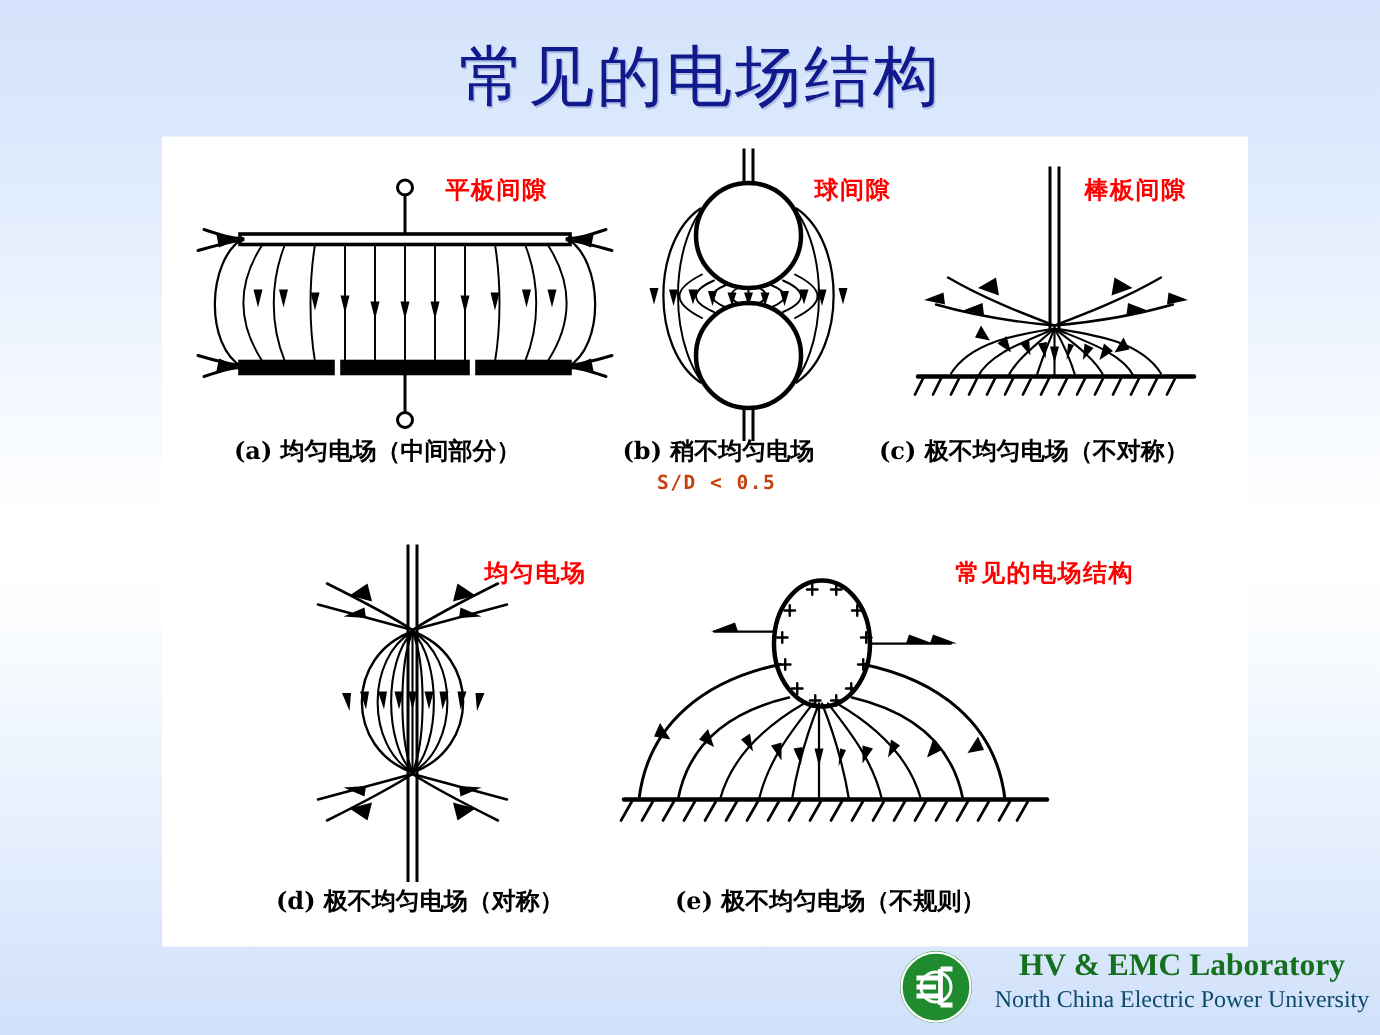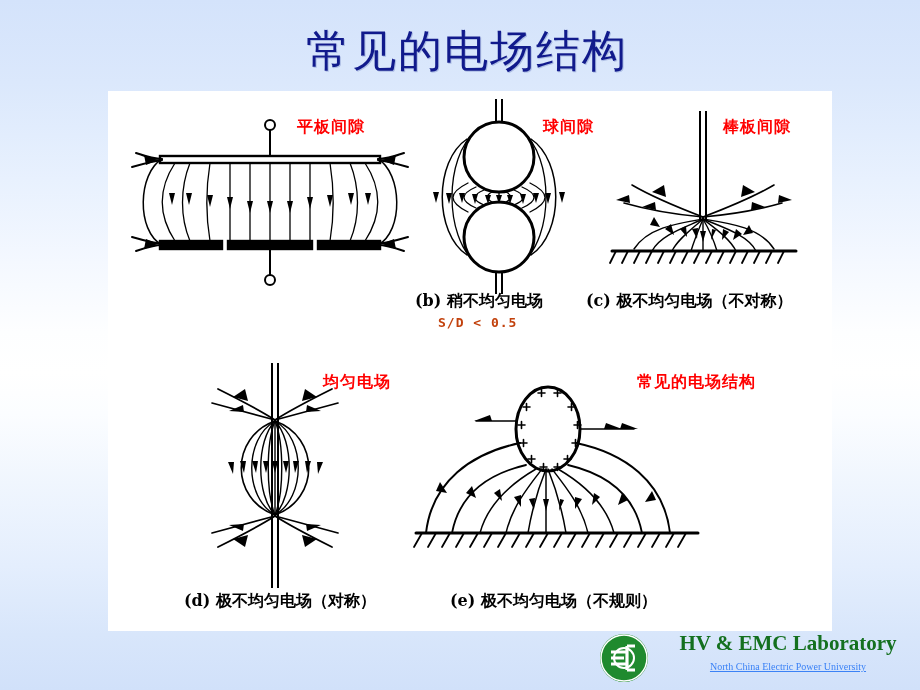--- a/index.html
+++ b/index.html
@@ -23,22 +23,22 @@
   #panel{
     position:absolute;left:108px;top:91px;width:724px;height:540px;
     background:#ffffff;
   }
   
   #logo{position:absolute;left:598px;top:630px;width:320px;height:58px;}
   #logo-mark{position:absolute;left:0;top:2px;width:52px;height:52px;}
   #logo-text{position:absolute;left:60px;top:0px;width:260px;}
   .logo-l1{font-size:21px;font-weight:bold;color:#14701f;
     font-family:"Liberation Serif",serif;line-height:26px;white-space:nowrap;}
-  .logo-l2{font-size:10px;color:#3b82f6;
-    font-family:"Liberation Serif",serif;line-height:22px;white-space:nowrap;text-decoration:underline;}
+  .logo-l2{font-size:16px;color:#0c4a6e;
+    font-family:"Liberation Serif",serif;line-height:22px;white-space:nowrap;}
   
   #panel{z-index:5;}
   #logo{z-index:3;text-align:center;}
 
   
   .redlbl{
     position:absolute;color:#ff0000;font-weight:bold;font-size:16px;
     font-family:"DejaVu Sans","Liberation Sans",sans-serif;white-space:nowrap;
     letter-spacing:1px;
     margin-left:23px;
@@ -263,20 +263,21 @@
         <path d="M157 99 l14 -3 l-13 -5 z"></path>
         <path d="M72 86 l-14 -5 l12 -7 z"></path>
         <path d="M147 86 l14 -5 l-12 -7 z"></path>
         <path d="M36 92 l-14 -3 l13 -5 z"></path>
         <path d="M184 92 l14 -3 l-13 -5 z"></path>
       </g>
     </svg>
   </div>
   <div class="redlbl" style="left:592px;top:26px;">棒板间隙</div>
 
+  <div class="cap" style="left:48px;top:200px;">(a) 均匀电场（中间部分）</div>
   <div class="cap" style="left:307px;top:200px;">(b) 稍不均匀电场</div>
   <div class="subcap" style="left:330px;top:224px;">S/D &lt; 0.5</div>
   <div class="cap" style="left:478px;top:200px;">(c) 极不均匀电场（不对称）</div>
 
   <div class="fig" style="left:96px;top:272px;width:180px;height:225px;">
     <svg width="180" height="225" viewBox="0 0 180 225">
       <g stroke="#000" fill="none" stroke-linecap="round">
 
         <line x1="68" y1="0" x2="68" y2="225" stroke-width="2"></line>
         <line x1="74" y1="0" x2="74" y2="225" stroke-width="2"></line>

